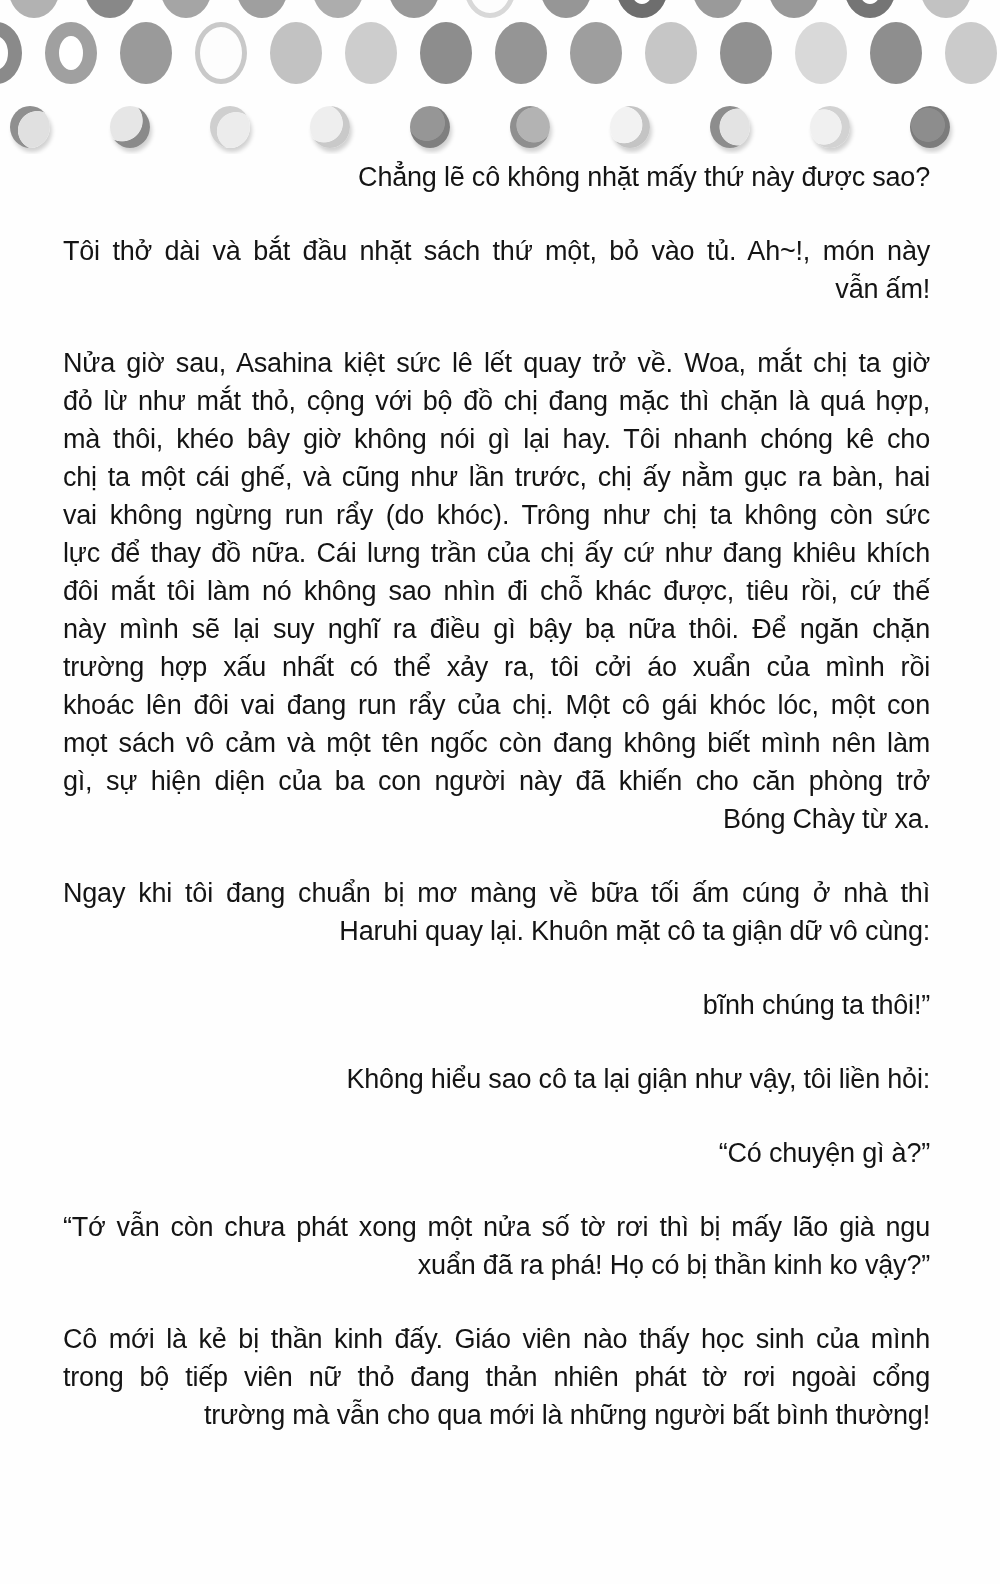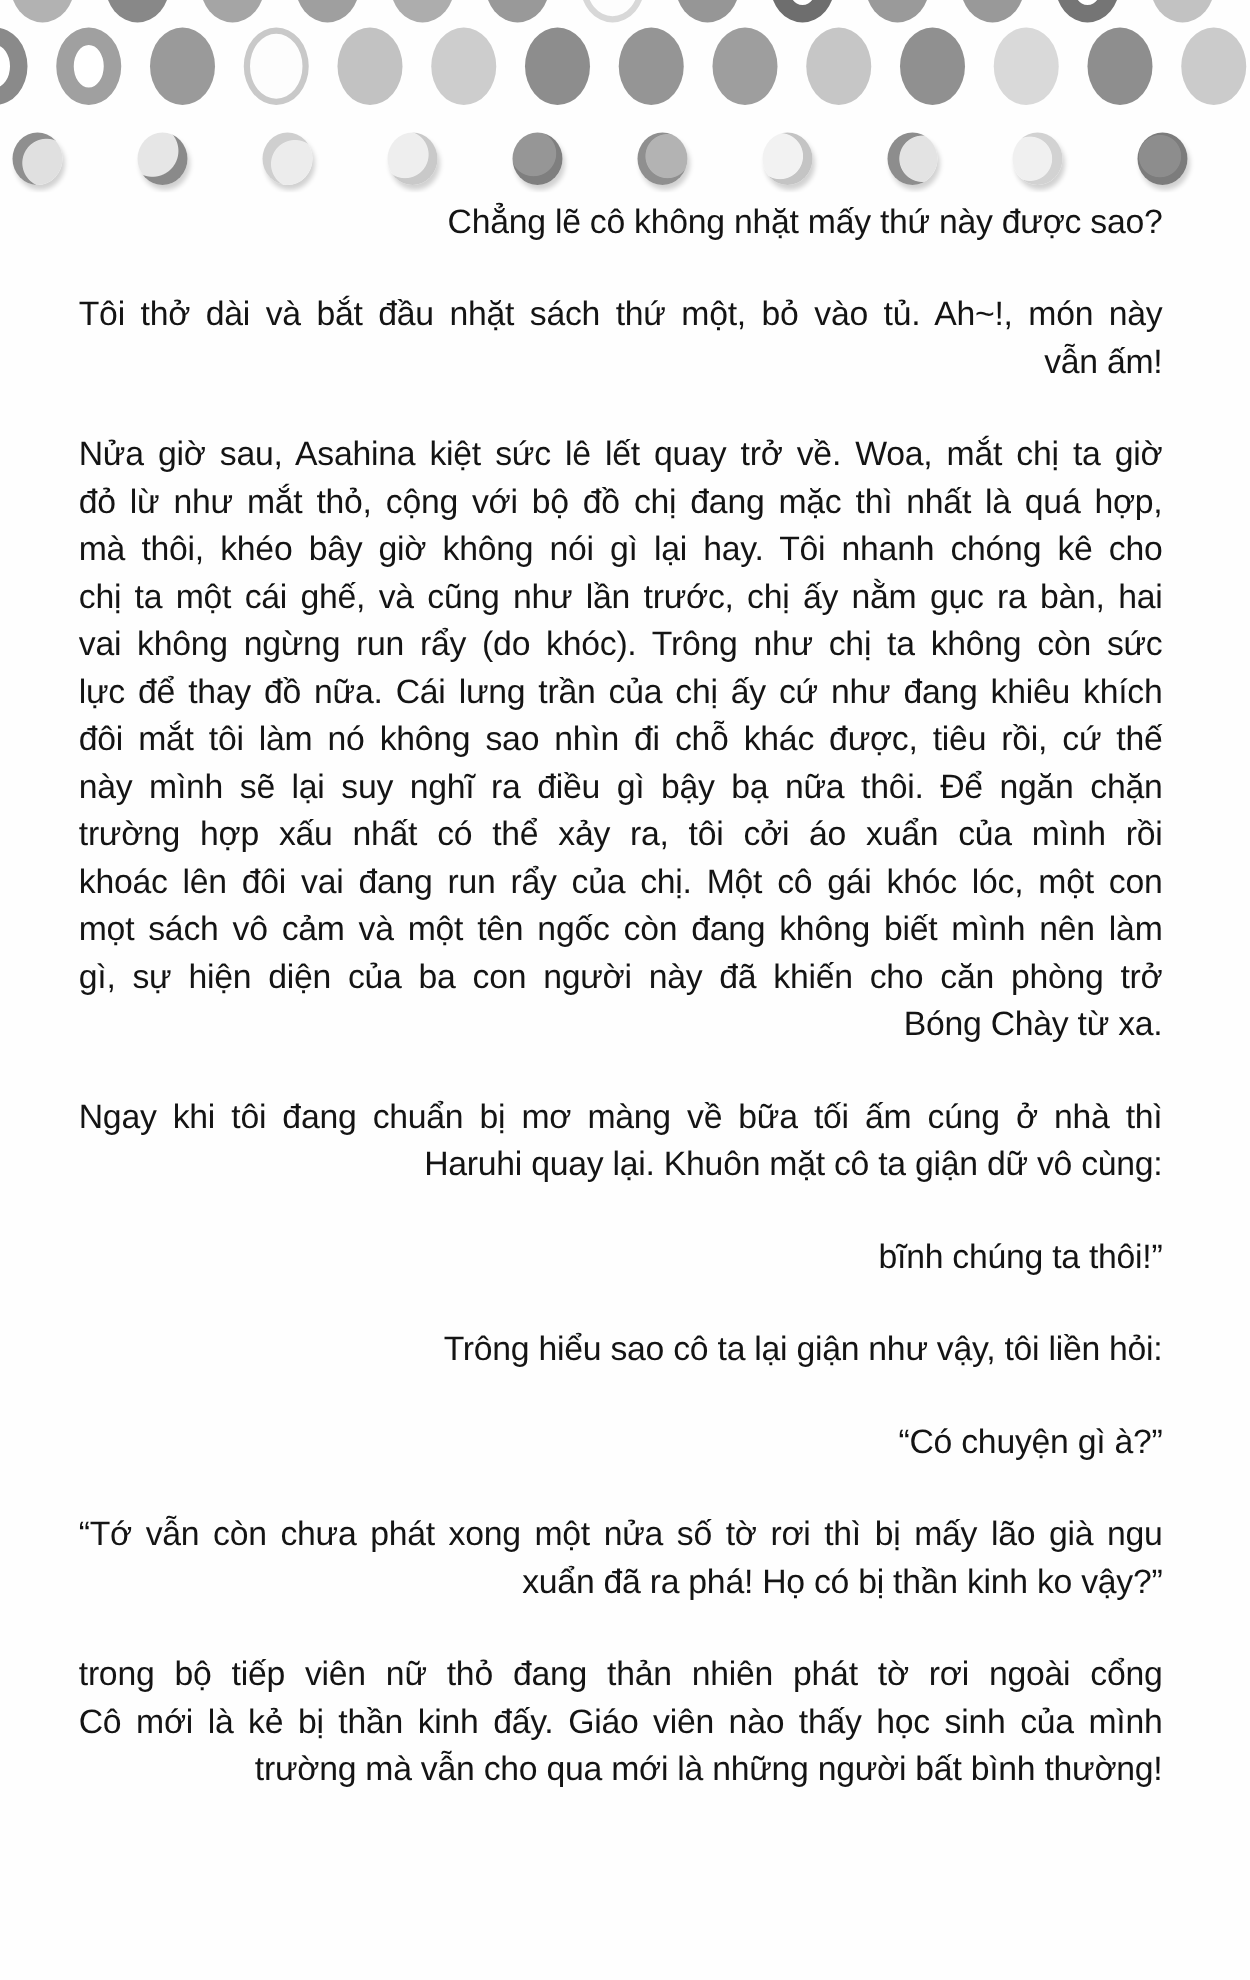--- a/index.html
+++ b/index.html
@@ -103,49 +103,49 @@
   <main class="content">
       <div class="para">
         <div class="line last">Chẳng lẽ cô không nhặt mấy thứ này được sao?</div>
       </div>
       <div class="para">
         <div class="line">Tôi thở dài và bắt đầu nhặt sách thứ một, bỏ vào tủ. Ah~!, món này</div>
         <div class="line last">vẫn ấm!</div>
       </div>
       <div class="para">
         <div class="line">Nửa giờ sau, Asahina kiệt sức lê lết quay trở về. Woa, mắt chị ta giờ</div>
-        <div class="line">đỏ lừ như mắt thỏ, cộng với bộ đồ chị đang mặc thì nhất là quá hợp,</div>
+        <div class="line">đỏ lừ như mắt thỏ, cộng với bộ đồ chị đang mặc thì chặn là quá hợp,</div>
         <div class="line">mà thôi, khéo bây giờ không nói gì lại hay. Tôi nhanh chóng kê cho</div>
         <div class="line">chị ta một cái ghế, và cũng như lần trước, chị ấy nằm gục ra bàn, hai</div>
         <div class="line">vai không ngừng run rẩy (do khóc). Trông như chị ta không còn sức</div>
         <div class="line">lực để thay đồ nữa. Cái lưng trần của chị ấy cứ như đang khiêu khích</div>
         <div class="line">đôi mắt tôi làm nó không sao nhìn đi chỗ khác được, tiêu rồi, cứ thế</div>
         <div class="line">này mình sẽ lại suy nghĩ ra điều gì bậy bạ nữa thôi. Để ngăn chặn</div>
         <div class="line">trường hợp xấu nhất có thể xảy ra, tôi cởi áo xuẩn của mình rồi</div>
         <div class="line">khoác lên đôi vai đang run rẩy của chị. Một cô gái khóc lóc, một con</div>
         <div class="line">mọt sách vô cảm và một tên ngốc còn đang không biết mình nên làm</div>
         <div class="line">gì, sự hiện diện của ba con người này đã khiến cho căn phòng trở</div>
         <div class="line last">Bóng Chày từ xa.</div>
       </div>
       <div class="para">
         <div class="line">Ngay khi tôi đang chuẩn bị mơ màng về bữa tối ấm cúng ở nhà thì</div>
         <div class="line last">Haruhi quay lại. Khuôn mặt cô ta giận dữ vô cùng:</div>
       </div>
       <div class="para">
         <div class="line last">bĩnh chúng ta thôi!”</div>
       </div>
       <div class="para">
-        <div class="line last">Trông hiểu sao cô ta lại giận như vậy, tôi liền hỏi:</div>
+        <div class="line last">Không hiểu sao cô ta lại giận như vậy, tôi liền hỏi:</div>
       </div>
       <div class="para">
         <div class="line last">“Có chuyện gì à?”</div>
       </div>
       <div class="para">
         <div class="line">“Tớ vẫn còn chưa phát xong một nửa số tờ rơi thì bị mấy lão già ngu</div>
         <div class="line last">xuẩn đã ra phá! Họ có bị thần kinh ko vậy?”</div>
       </div>
       <div class="para">
+        <div class="line">Cô mới là kẻ bị thần kinh đấy. Giáo viên nào thấy học sinh của mình</div>
         <div class="line">trong bộ tiếp viên nữ thỏ đang thản nhiên phát tờ rơi ngoài cổng</div>
-        <div class="line">Cô mới là kẻ bị thần kinh đấy. Giáo viên nào thấy học sinh của mình</div>
         <div class="line last">trường mà vẫn cho qua mới là những người bất bình thường!</div>
       </div>
     </main>
 </div>
 
 </body></html>

